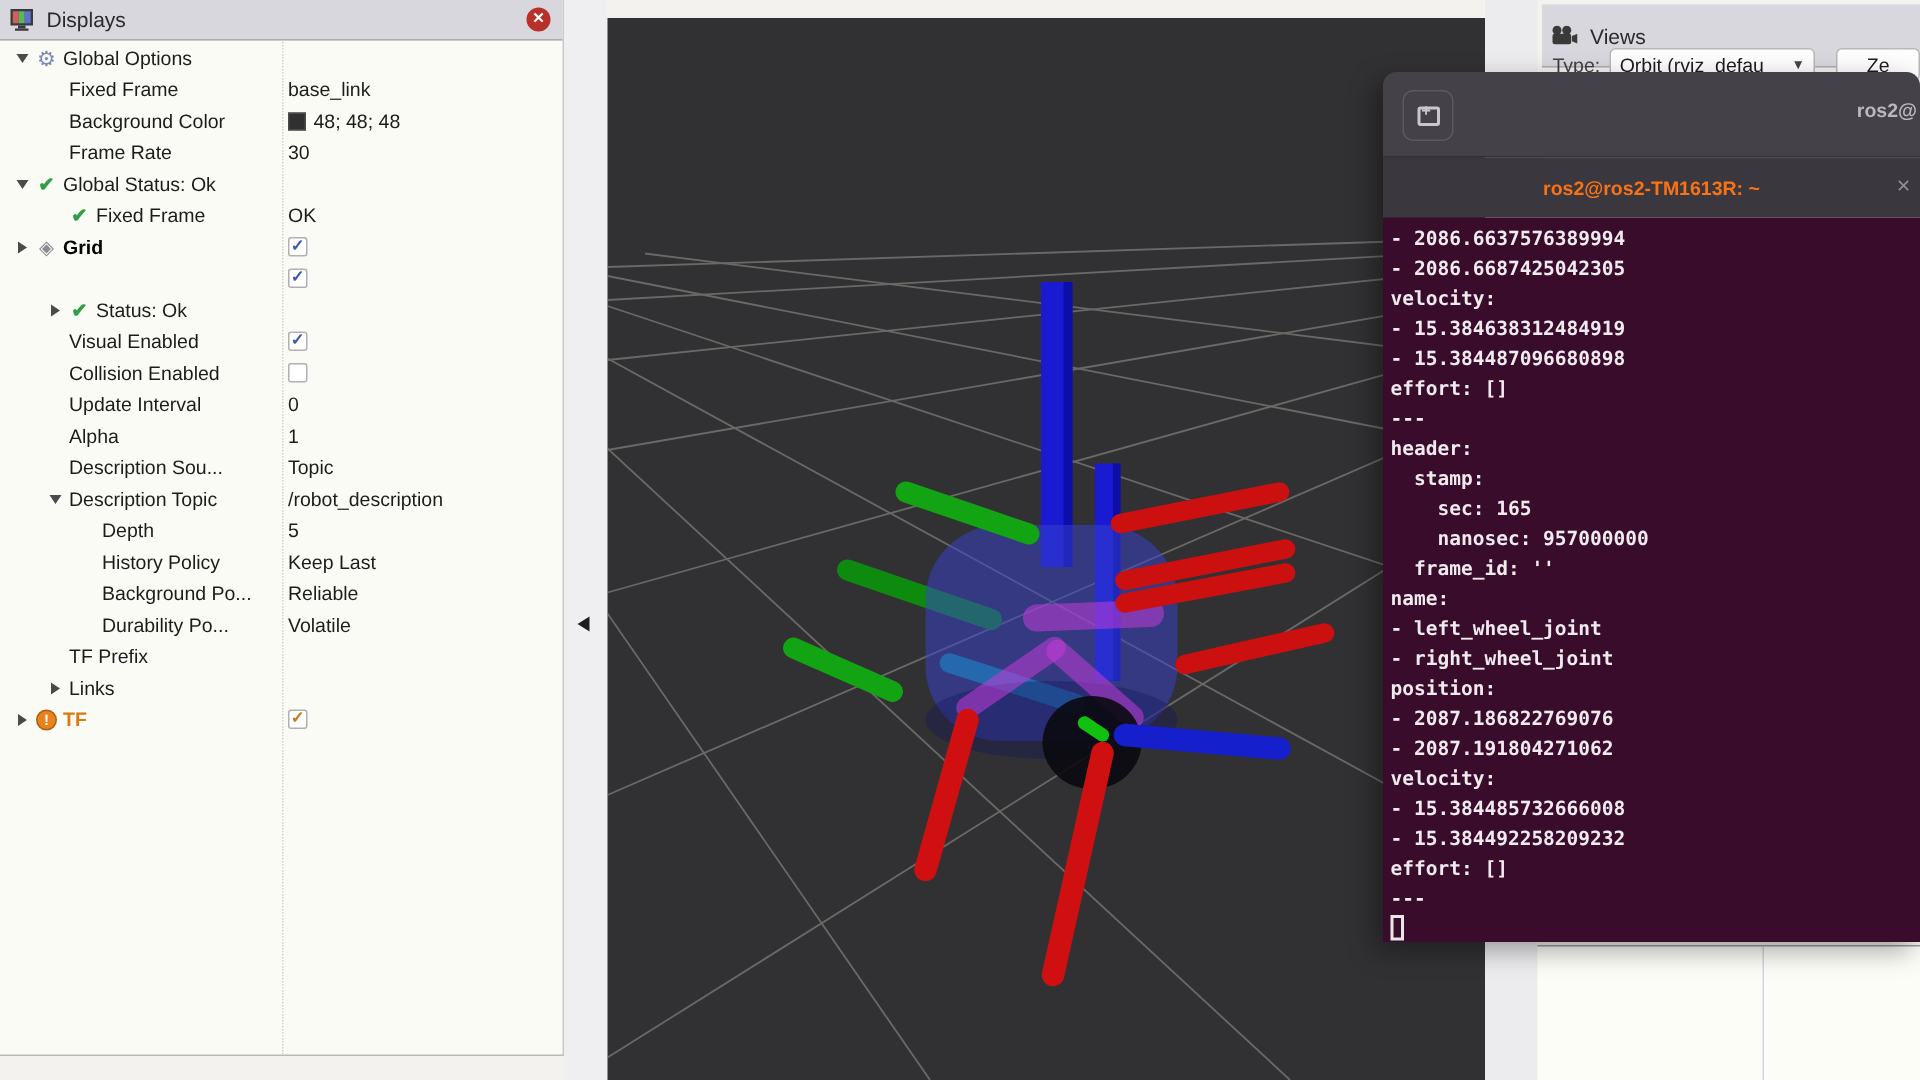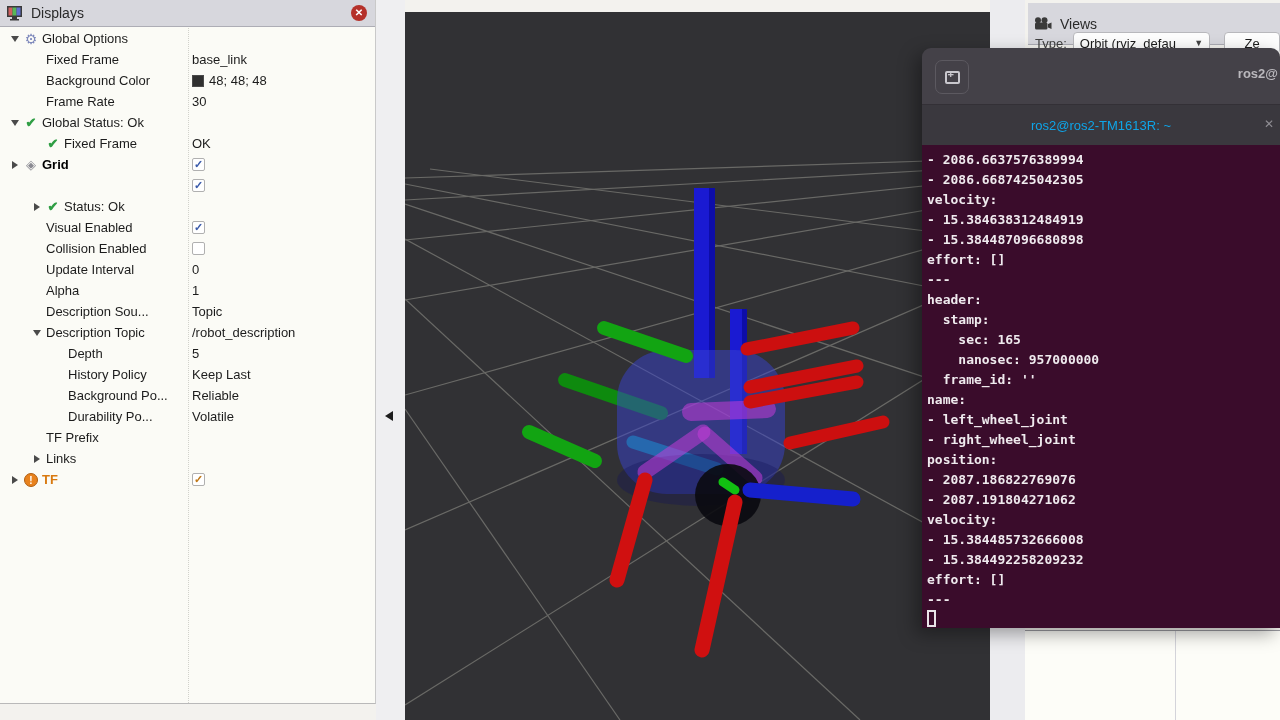--- a/index.html
+++ b/index.html
@@ -52,21 +52,21 @@
   #views-list .vdiv { position:absolute; left:150px; top:0; bottom:0; border-left:1px solid #d4d4da; }
 
   
   #terminal { left:922px; top:48px; width:358px; height:580px; border-radius:9px 9px 0 0; box-shadow:-6px 6px 18px rgba(0,0,0,.35); overflow:hidden; }
   #term-header { position:relative; height:57px; background:#444148; border-bottom:1px solid #333036; }
   #newtab-btn { position:absolute; left:13px; top:12px; width:34px; height:34px; border:1px solid #5c5960; border-radius:7px; display:flex; align-items:center; justify-content:center; }
   #newtab-btn .ntglyph { width:15px; height:13px; border:2px solid #c9c7cd; border-radius:2px; position:relative; }
   #newtab-btn .ntglyph::after { content:"+"; position:absolute; left:1px; top:-5px; color:#c9c7cd; font-size:11px; font-weight:bold; }
   #term-title { position:absolute; right:2px; top:18px; font-size:13px; font-weight:bold; color:#bab8bd; white-space:nowrap; }
   #term-tabbar { position:relative; height:40px; background:#3a383e; display:flex; align-items:center; justify-content:center; }
-  #term-tab-title { font-size:13px; font-weight:normal; color:#0ea5e9; }
+  #term-tab-title { font-size:13px; font-weight:bold; color:#f97316; }
   #term-tab-close { position:absolute; right:6px; top:12px; color:#8f8d93; font-size:12px; }
   #term-body { position:relative; height:483px; background:var(--term-bg); }
   #term-text { font-family:"DejaVu Sans Mono",monospace; font-size:13px; font-weight:bold; line-height:20px; color:#efeaee; padding:5px 0 0 5px; white-space:pre; }
   #term-cursor { position:absolute; left:5px; top:465px; width:9px; height:17px; border:2px solid #e9e5e9; }
 </style>
 </head>
 <body>
 
 <div id="displays-panel" class="abs">
   <div class="panel-titlebar">

